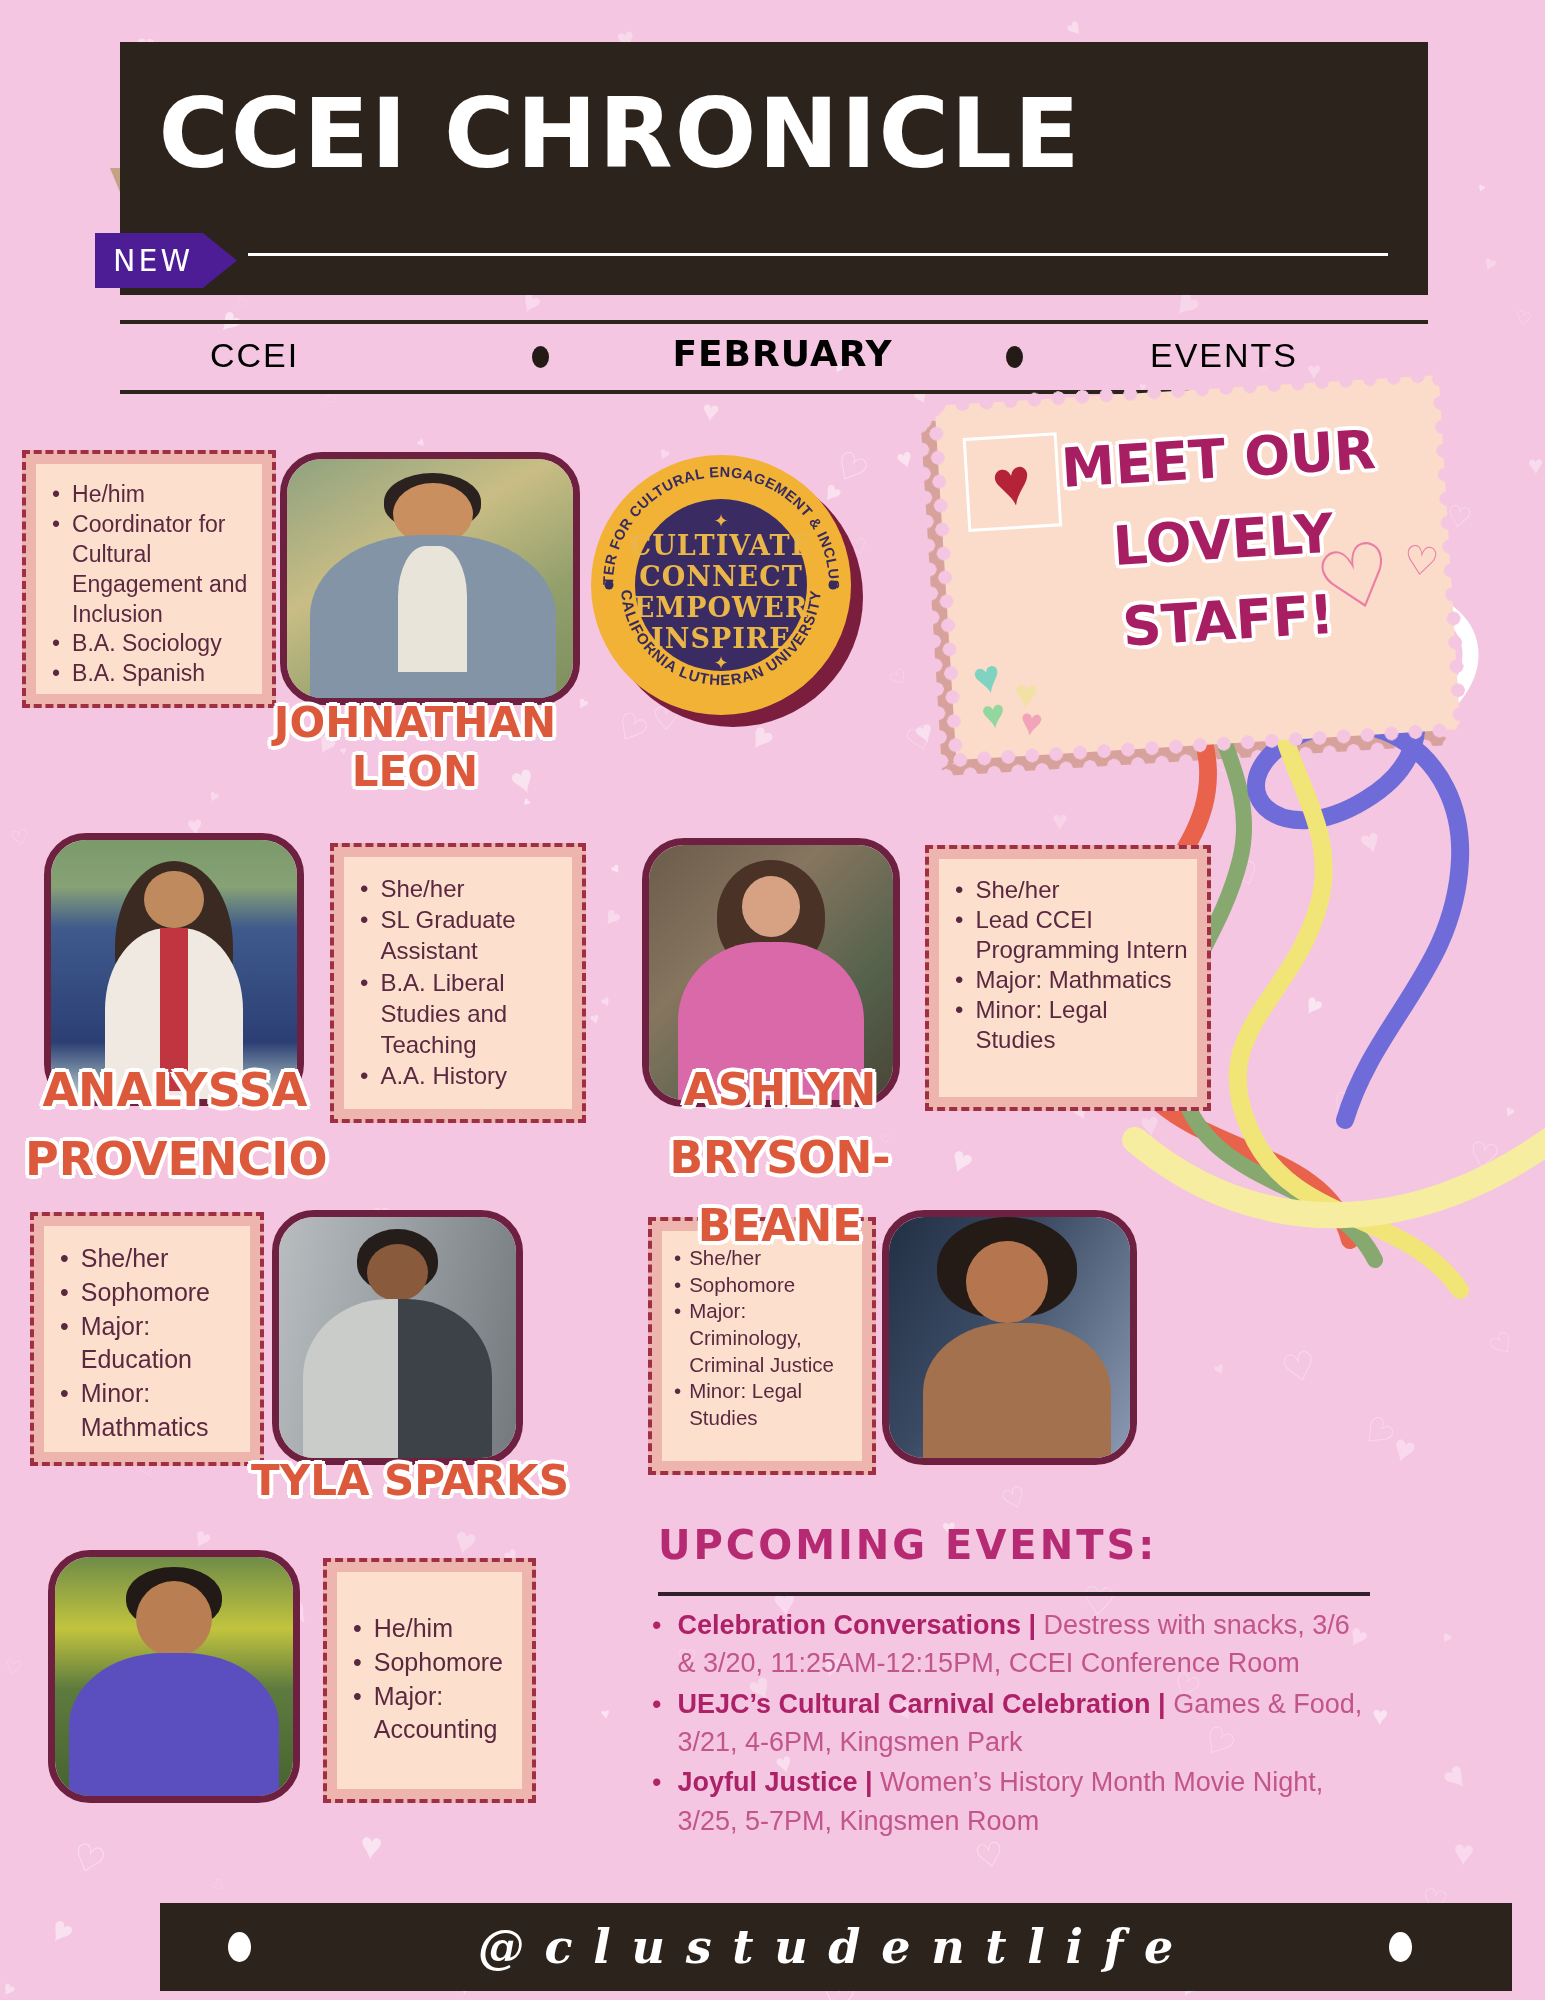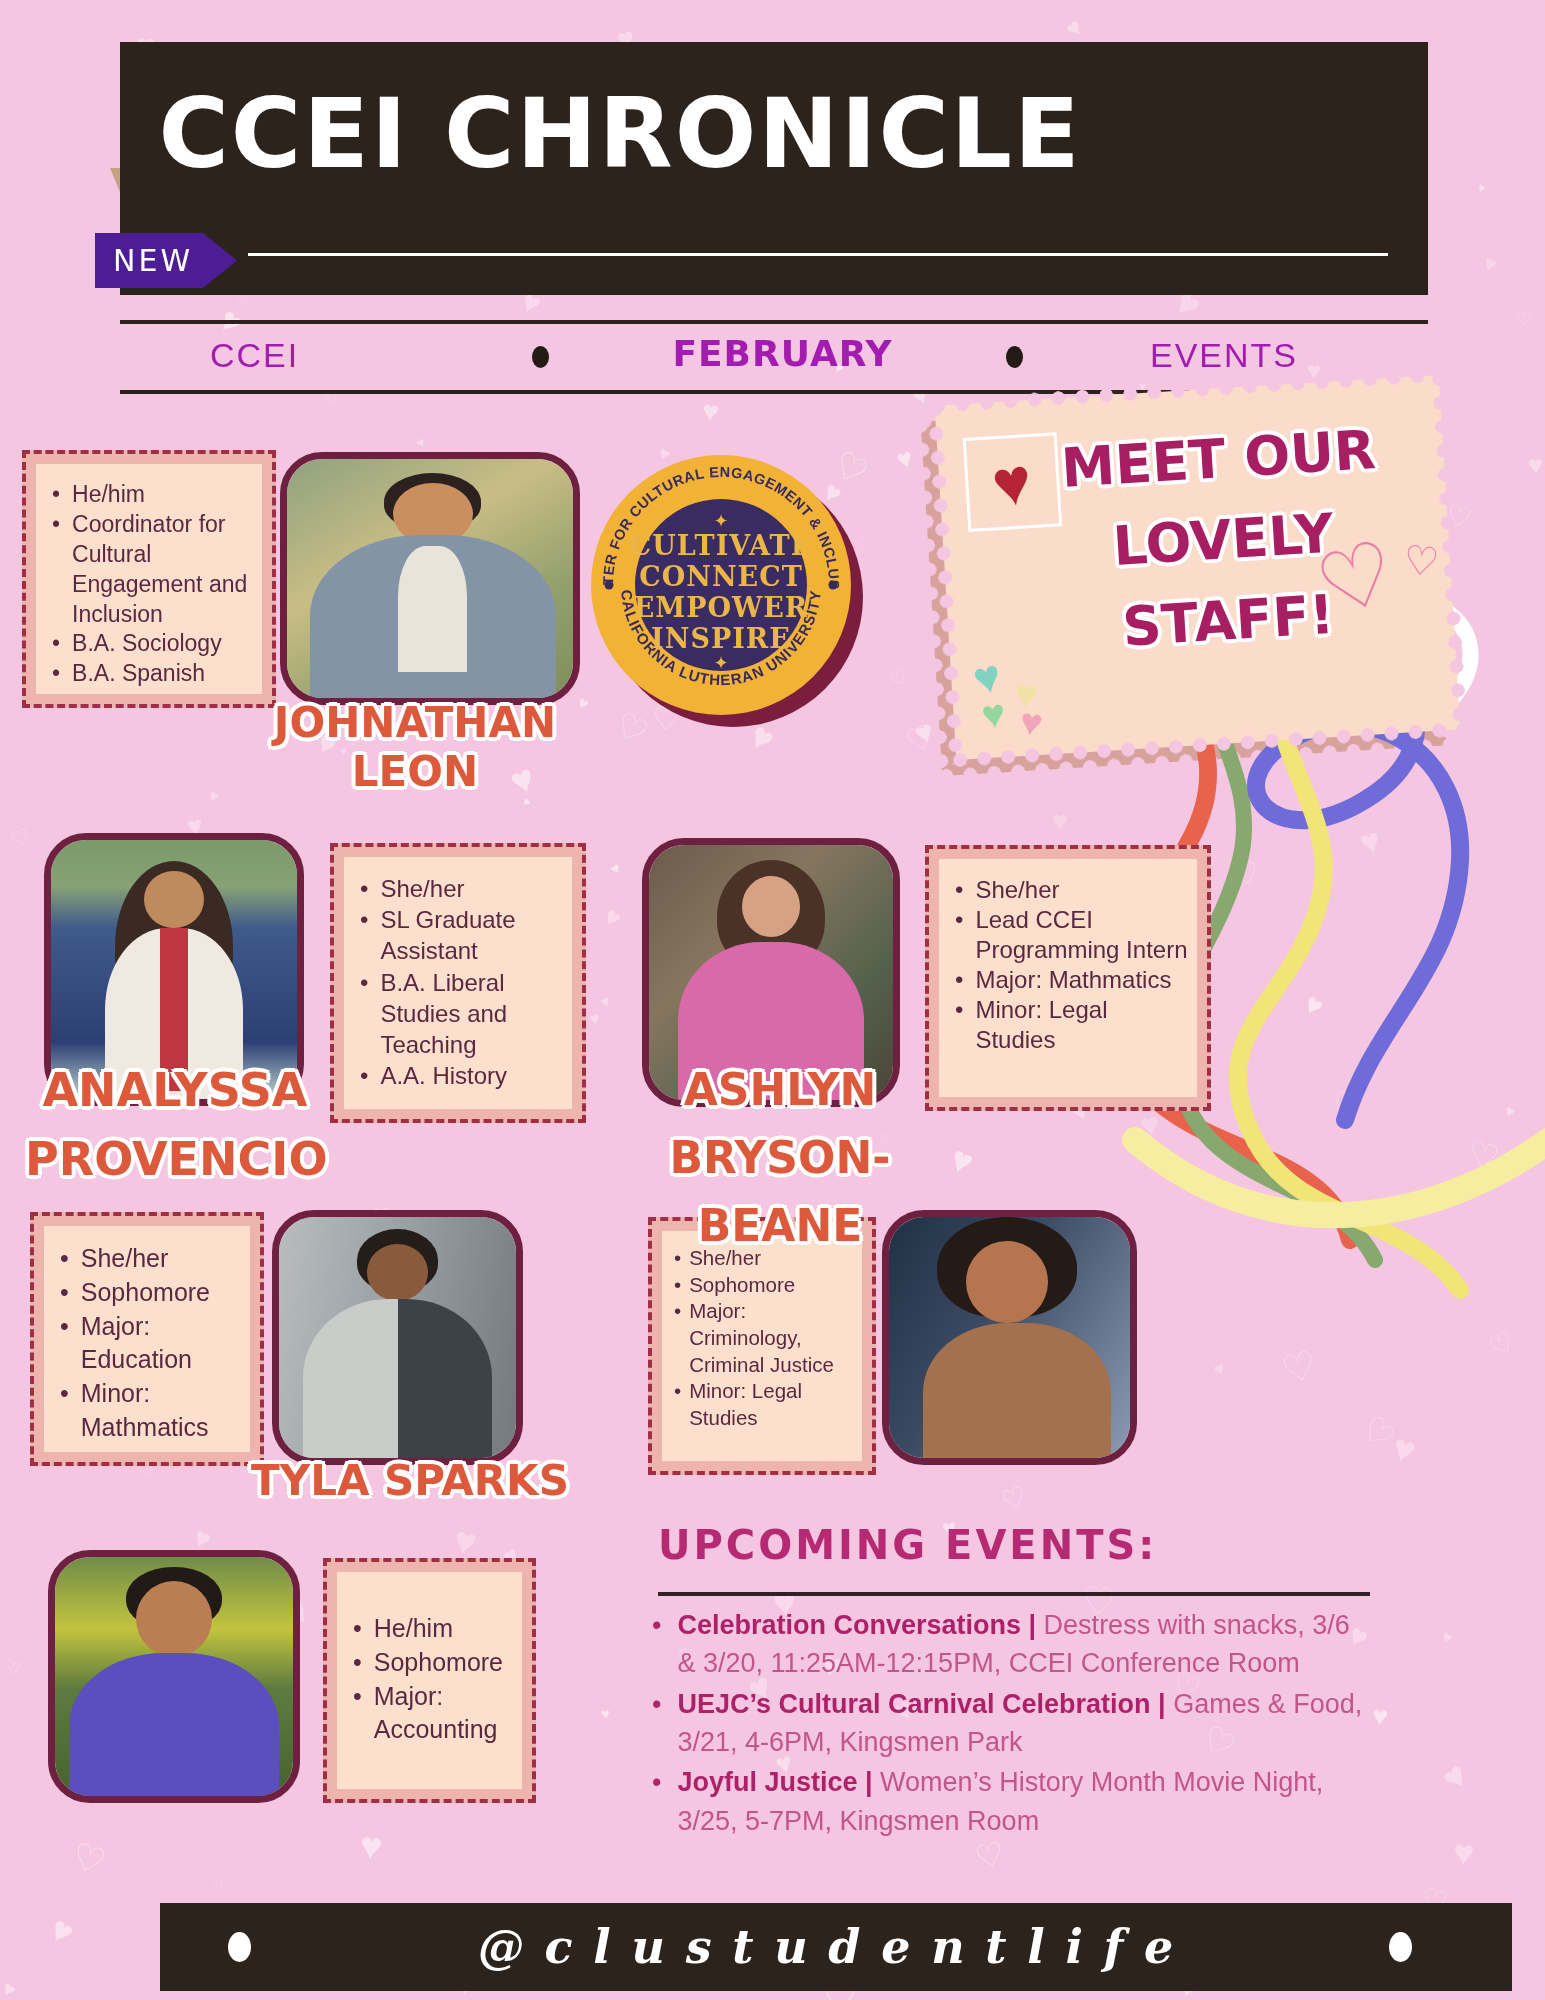--- a/index.html
+++ b/index.html
@@ -15,21 +15,21 @@
   .masthead-title{position:absolute;left:150px;top:78px;width:940px;z-index:3;text-align:center;
         color:#ffffff;font-family:"DejaVu Sans",sans-serif;font-weight:bold;font-size:96px;letter-spacing:2px;}
   .white-rule{position:absolute;left:248px;top:253px;width:1140px;height:3px;background:#ffffff;z-index:3;}
   .new-ribbon{position:absolute;left:95px;top:233px;width:142px;height:55px;background:#4c1d95;z-index:4;
         clip-path:polygon(0 0,76% 0,100% 50%,76% 100%,0 100%);
         display:flex;align-items:center;}
   .new-ribbon span{color:#fff;font-size:30px;letter-spacing:3px;padding-left:18px;font-family:"DejaVu Sans",sans-serif;}
 
   
   .nav-rule{position:absolute;left:120px;width:1308px;height:4px;background:#2c231d;z-index:2;}
-  .nav-item{position:absolute;top:336px;font-size:34px;letter-spacing:2px;color:#a21caf;z-index:2;}
+  .nav-item{position:absolute;top:336px;font-size:34px;letter-spacing:2px;color:#000000;z-index:2;}
   .nav-feb{font-family:"DejaVu Sans",sans-serif;font-weight:bold;font-size:36px;letter-spacing:1px;}
   .nav-dot{position:absolute;top:346px;width:17px;height:22px;border-radius:50%;background:#241a16;z-index:2;}
 
   
   .stamp,.stamp-shadow{position:absolute;left:945px;top:390px;width:505px;height:355px;transform:rotate(-3.5deg);}
   .stamp-shadow{left:931px;top:406px;background:#d8a29c;z-index:3;}
   .stamp{background:#fbdbc9;z-index:4;}
   .perf-h{position:absolute;left:-4px;right:-4px;height:16px;background-repeat:repeat-x;background-size:24px 16px;
           background-image:radial-gradient(circle at 8px 8px,#f4c6e1 6.5px,transparent 7px);}
   .perf-t{top:-8px;} .perf-b{bottom:-8px;}

